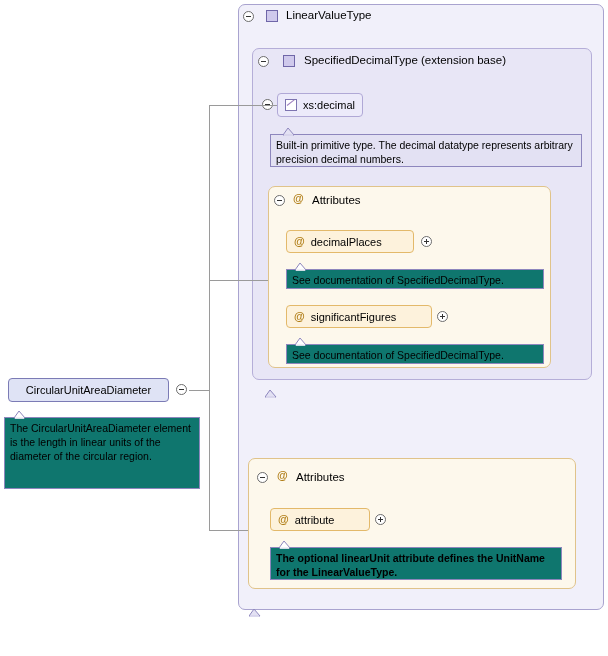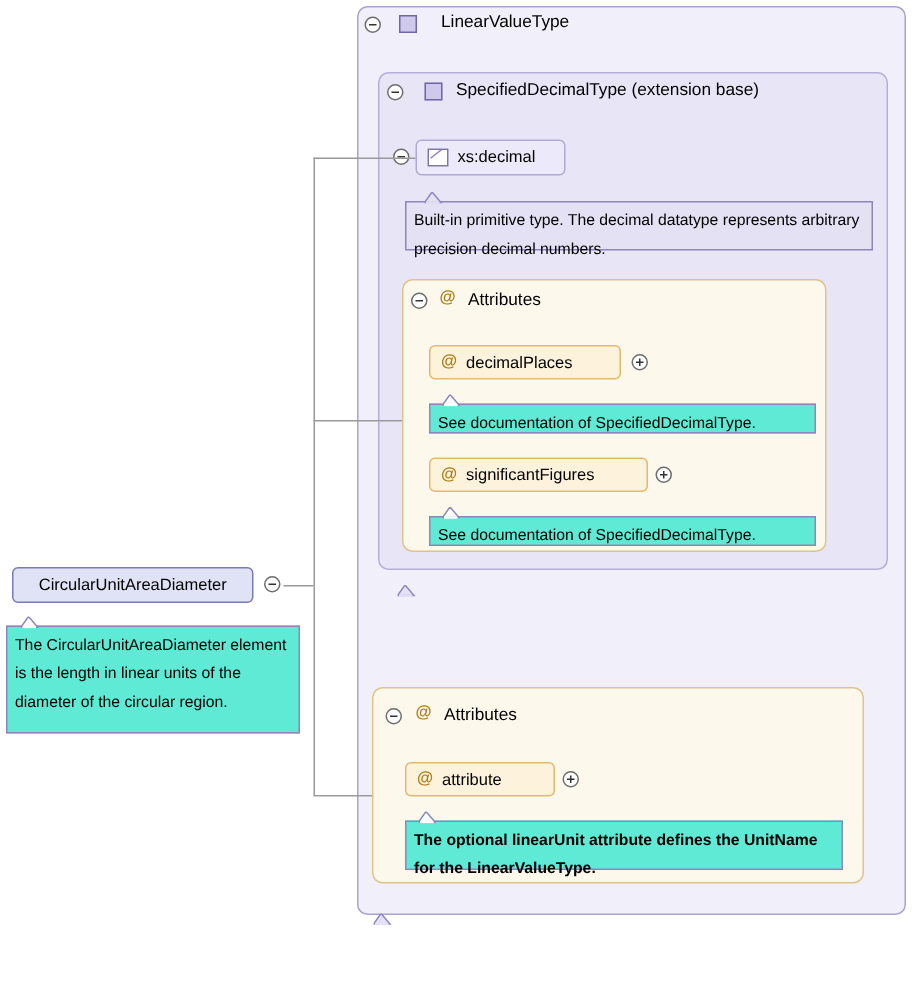--- a/index.html
+++ b/index.html
@@ -71,25 +71,25 @@
     align-items: center;
     padding: 0 7px;
     font-size: 11px;
   }
   .doc-box {
     box-sizing: border-box;
     border: 1px solid #8d86bd;
     background: #ffffff;
     padding: 3px 5px 4px 5px;
     font-size: 10.5px;
-    line-height: 19px;
+    line-height: 14px;
     color: #000000;
   }
   .doc-box.lav { background: #e3e1f3; border-color: #8d86bd; }
-  .doc-box.plain { background: #5eead4; }
+  .doc-box.plain { background: #0f766e; }
 
   
   .lbl { white-space: nowrap; }
   .title-label {
     position: absolute;
     font-size: 11.5px;
     white-space: nowrap;
   }
 
   
@@ -158,36 +158,36 @@
 <div class="canvas">
 
   <div class="container abs" style="left:238px; top:4px; width:366px; height:606px;"></div>
 
   <div class="abs" style="left:243px; top:11px;">
     <span class="minus-circle"></span>
   </div>
   <div class="abs" style="left:266px; top:10px;">
     <span class="sq-icon"></span>
   </div>
-  <div class="title-label" style="left:286px; top:9px;margin-left:8px;">LinearValueType</div>
+  <div class="title-label" style="left:286px; top:9px;">LinearValueType</div>
 
   <div class="container-inner abs" style="left:252px; top:48px; width:340px; height:332px;"></div>
 
   <div class="abs" style="left:258px; top:56px;">
     <span class="minus-circle"></span>
   </div>
   <div class="abs" style="left:283px; top:55px;">
     <span class="sq-icon"></span>
   </div>
   <div class="title-label" style="left:304px; top:54px;">SpecifiedDecimalType (extension base)</div>
 
   <div class="abs" style="left:262px; top:99px;">
     <span class="minus-circle"></span>
   </div>
-  <div class="type-pill abs" style="left:277px; top:93px; width:100px; height:24px;">
+  <div class="type-pill abs" style="left:277px; top:93px; width:86px; height:24px;">
     <span class="simple-icon" style="margin-right:6px;"></span>
     <span class="lbl">xs:decimal</span>
   </div>
 
   <div class="doc-box lav abs" style="left:270px; top:134px; width:312px; height:33px;">Built-in primitive type. The decimal datatype represents arbitrary precision decimal numbers.</div>
   <svg class="abs" style="left:283px; top:128px;" width="16" height="8">
     <polygon points="0,7 5,0 11,7" fill="#e3e1f3" stroke="#8d86bd" stroke-width="1"></polygon>
     <line x1="1" y1="7" x2="10" y2="7" stroke="#e3e1f3" stroke-width="1.5"></line>
   </svg>
 

